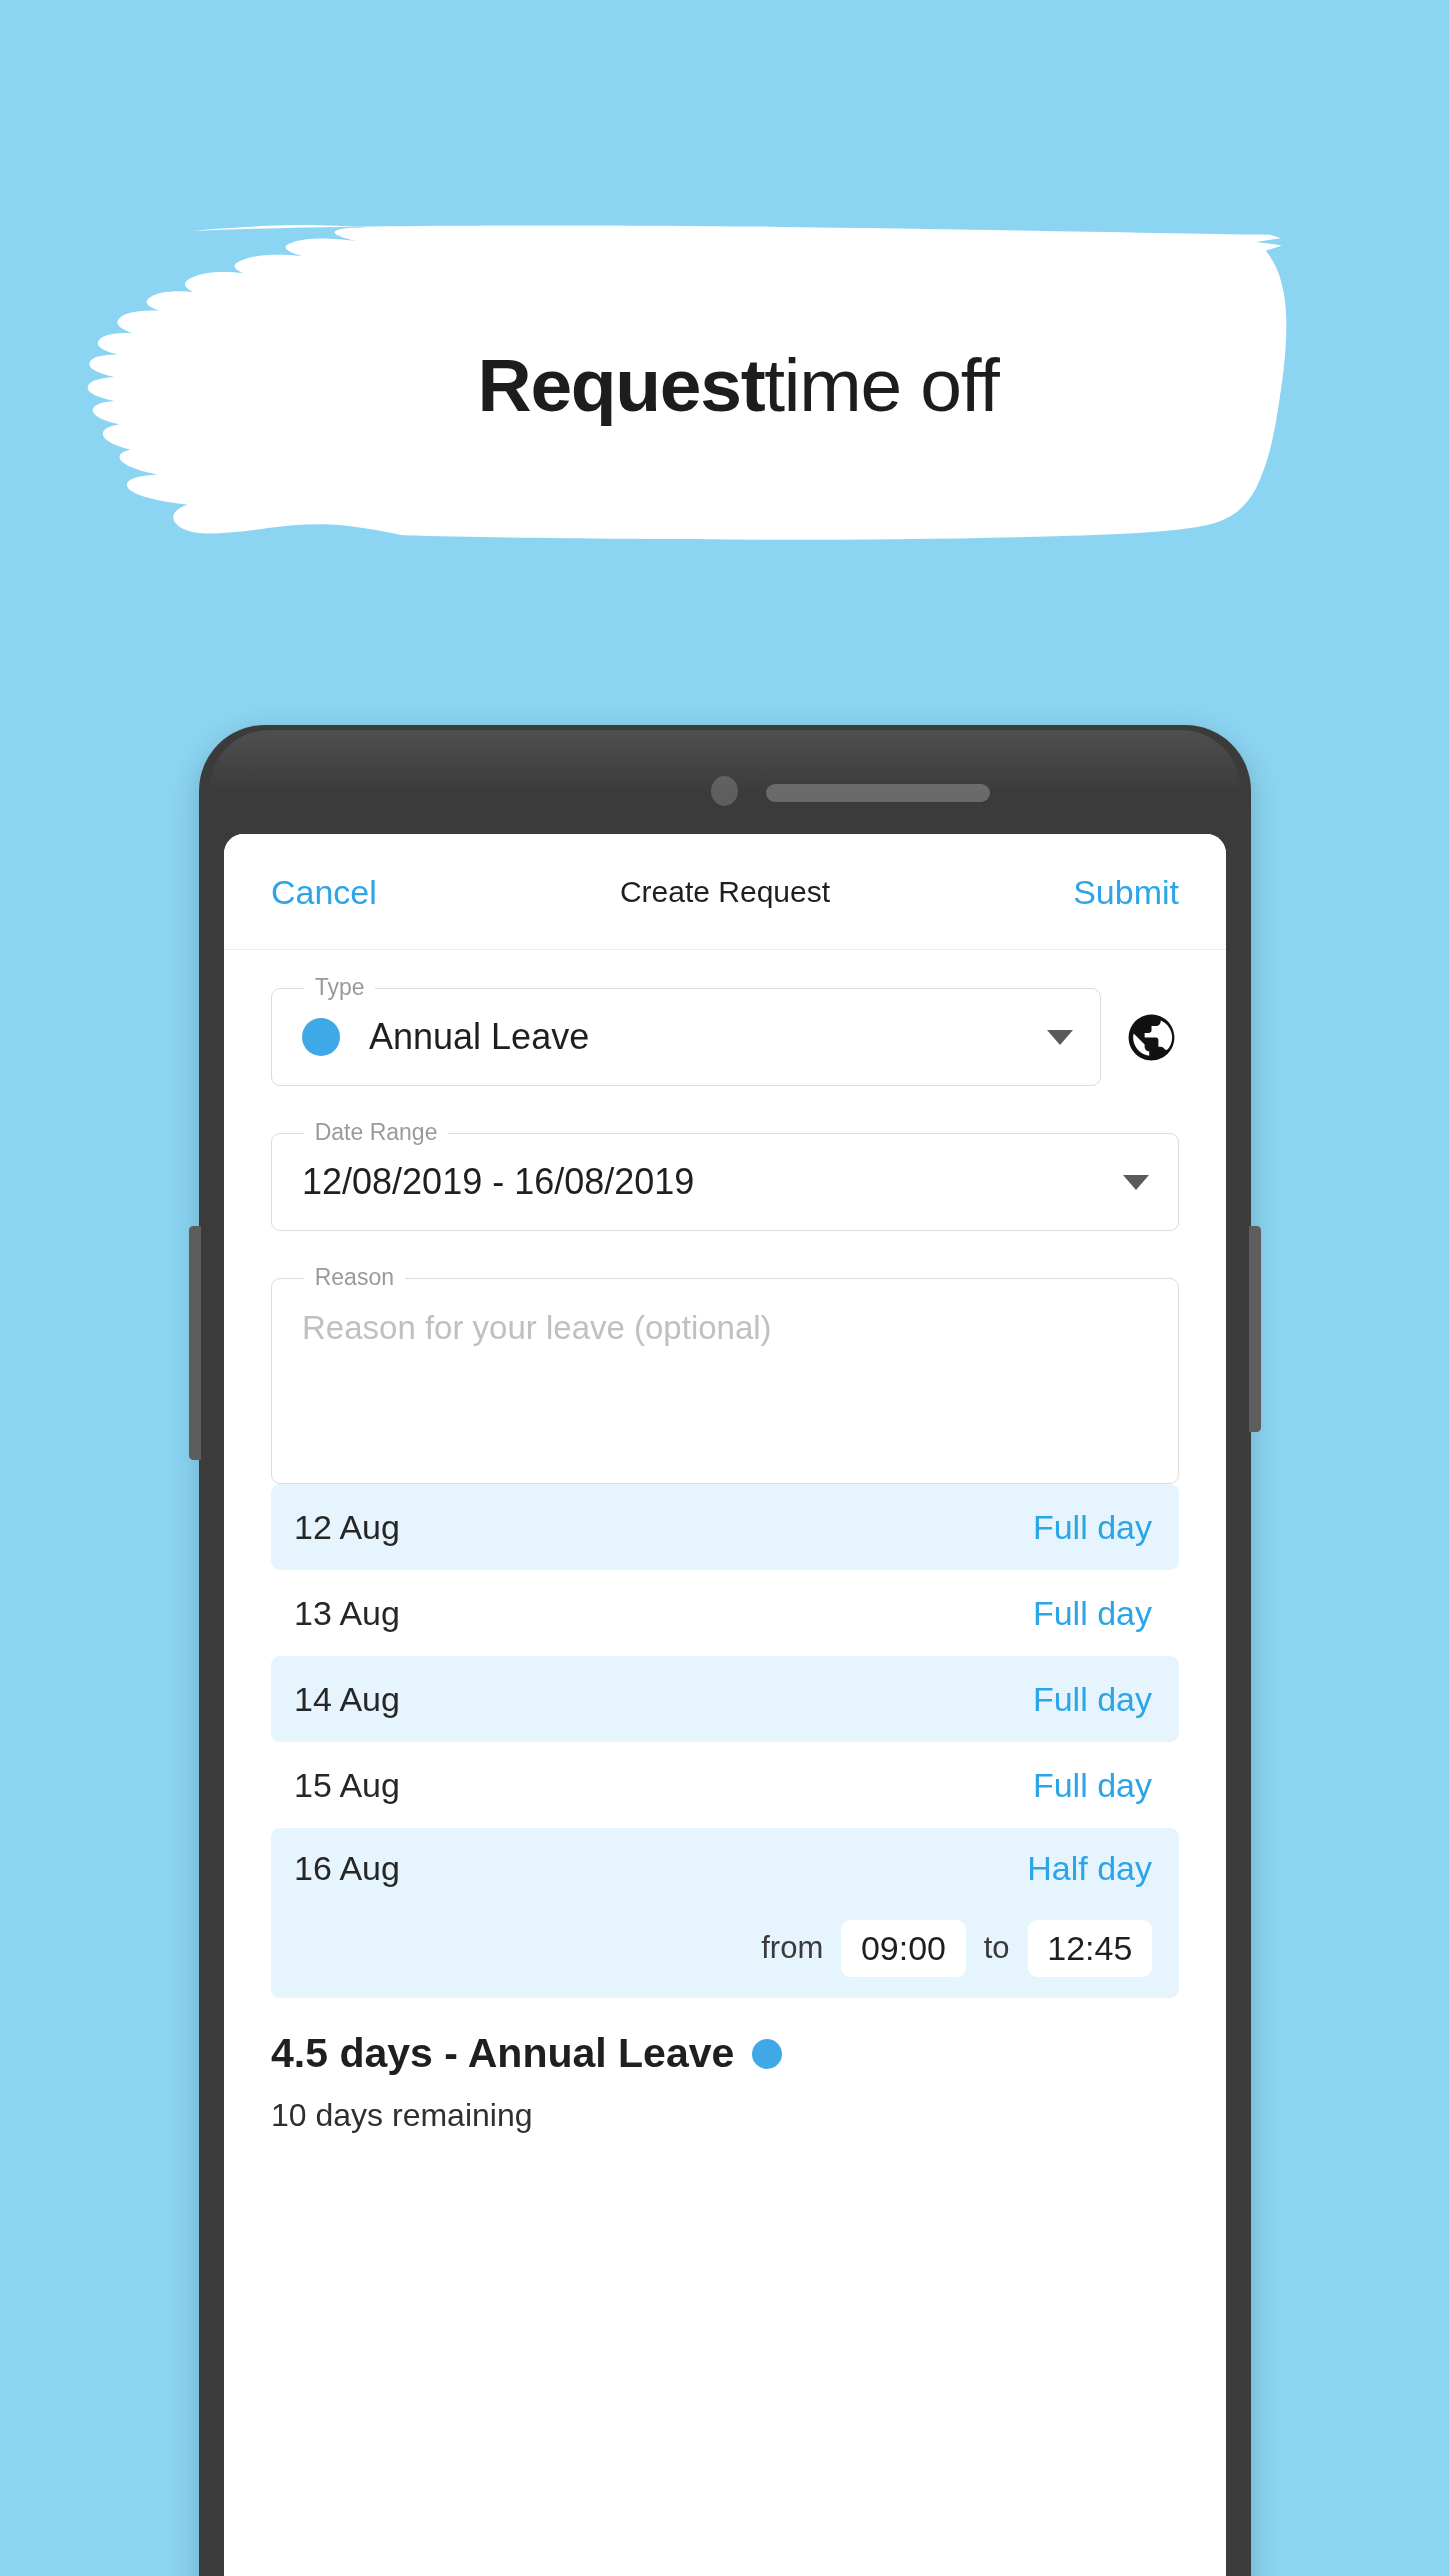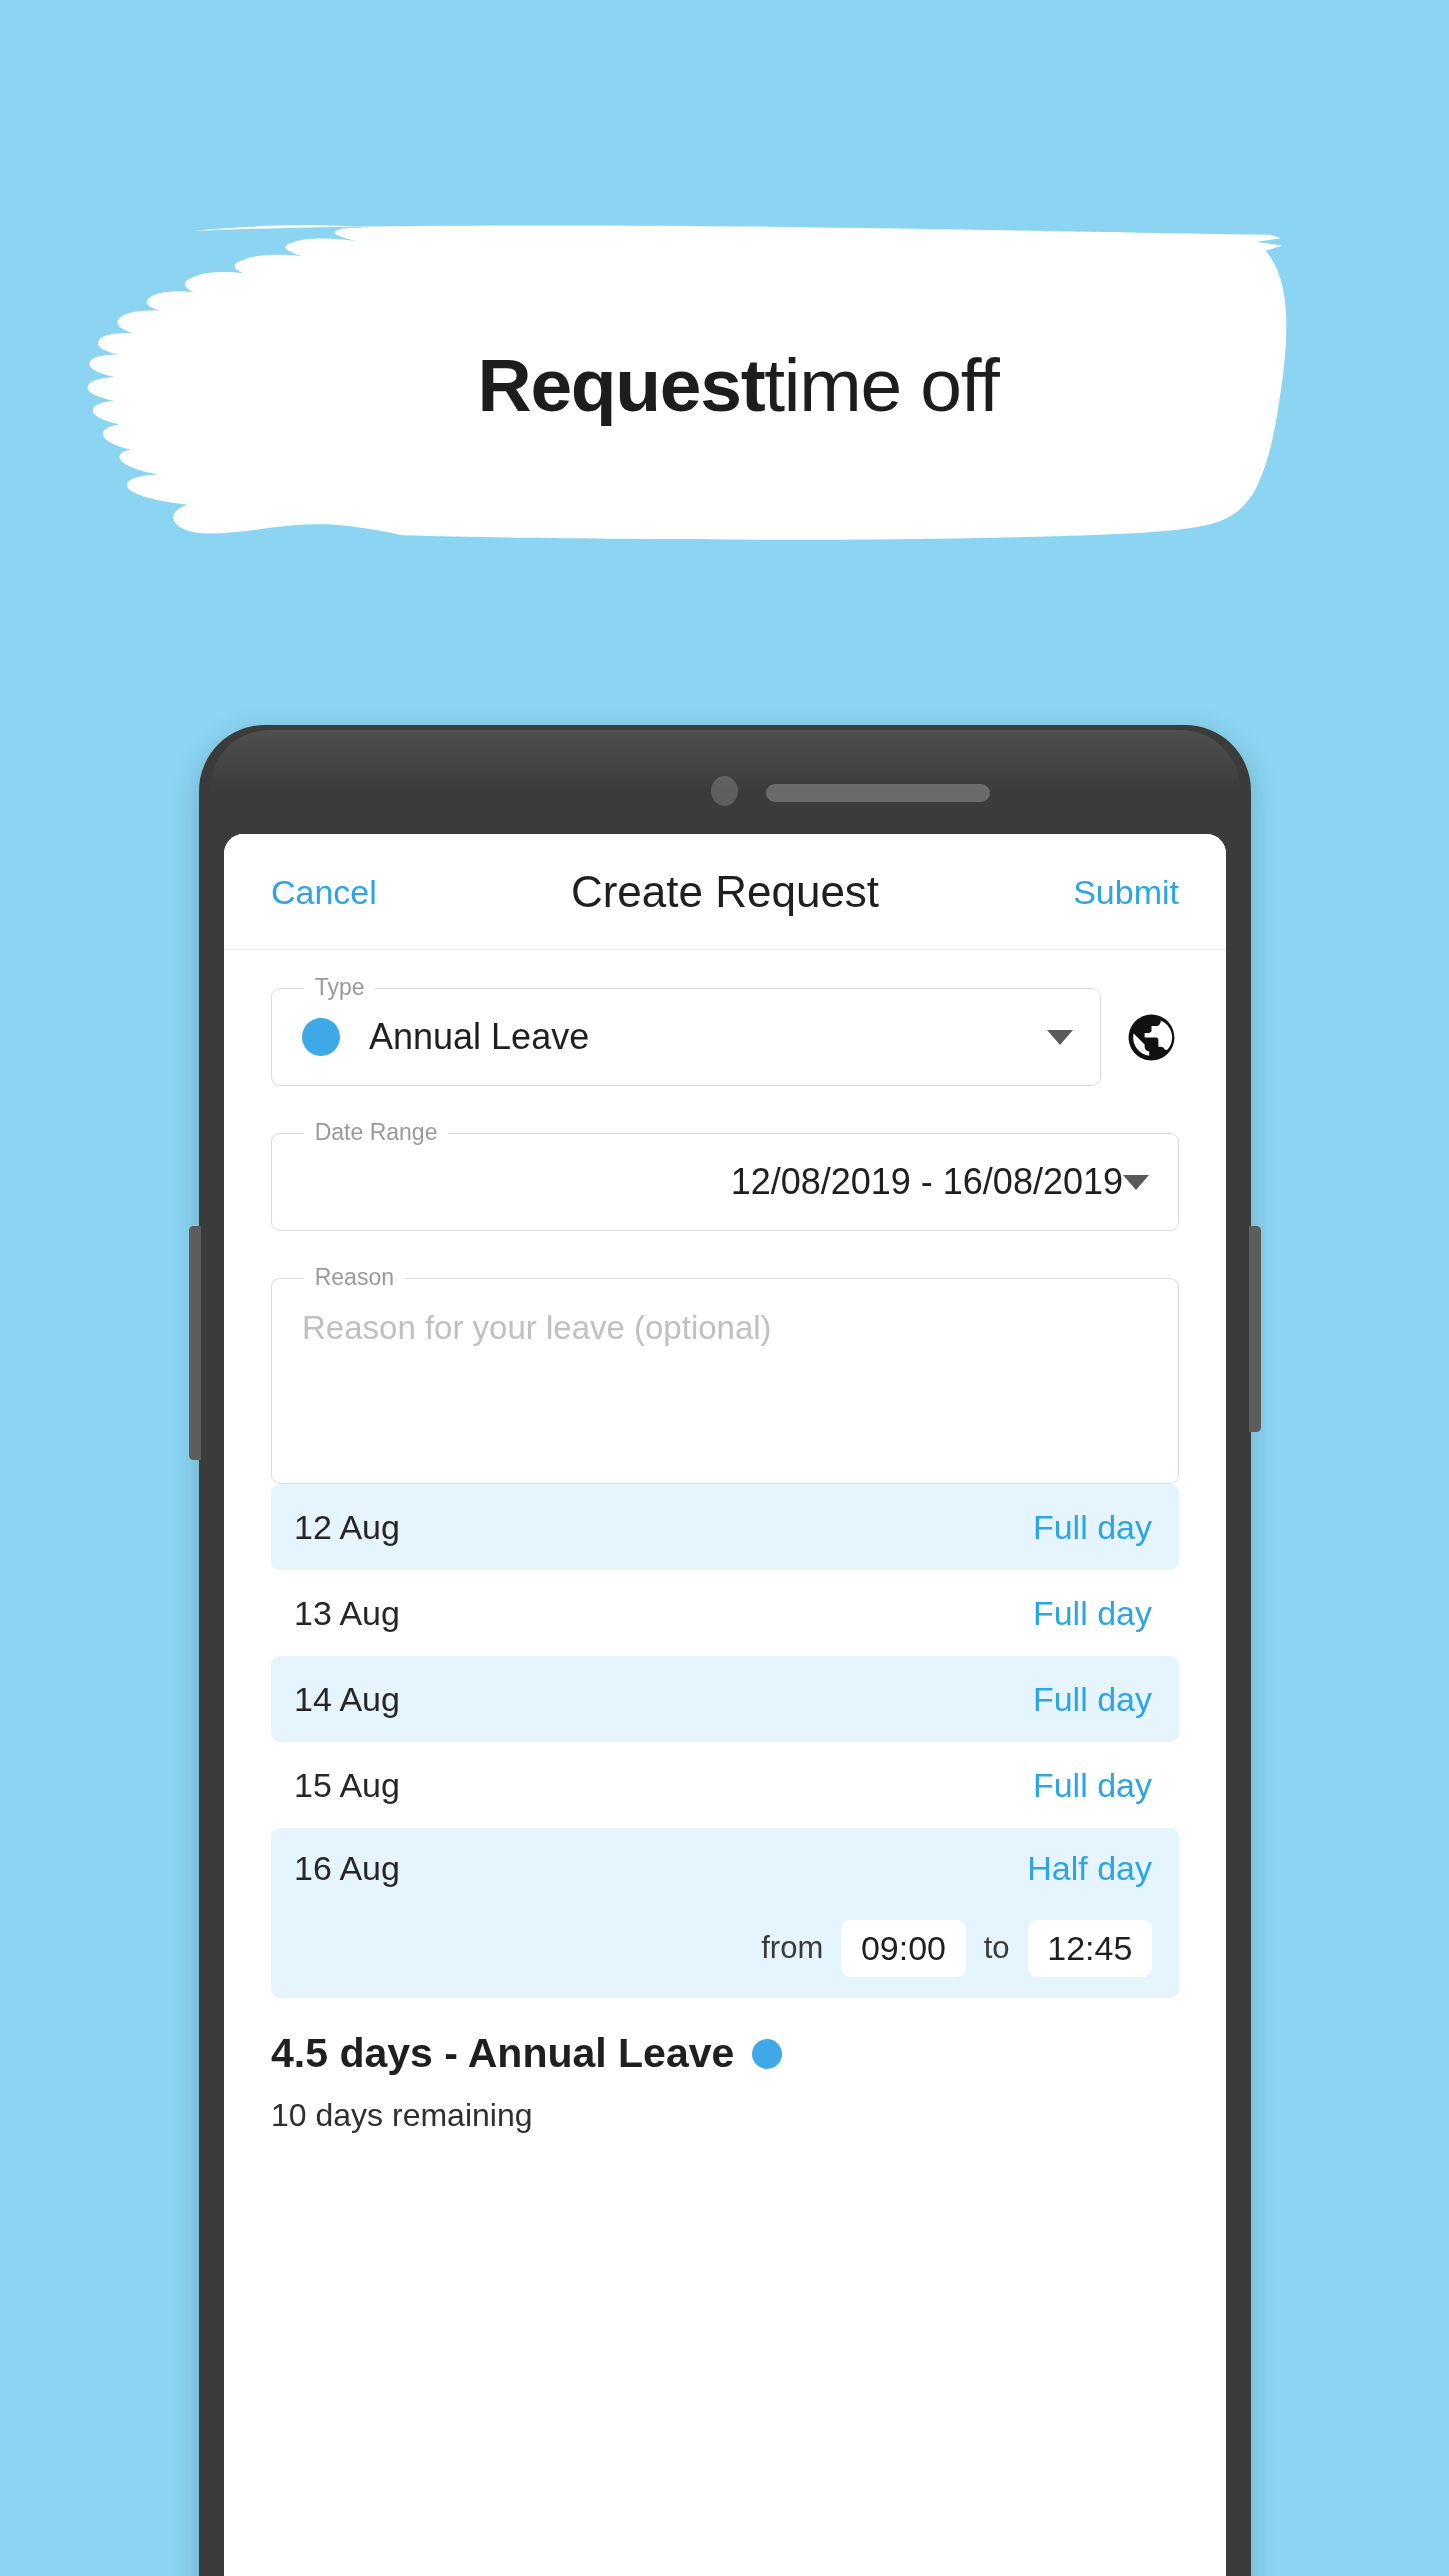--- a/index.html
+++ b/index.html
@@ -133,21 +133,21 @@
   }
   .hdr-btn {
     font-size: 34px;
     color: #2BA5E8;
     cursor: pointer;
     white-space: nowrap;
   }
   .hdr-title {
     flex: 1;
     text-align: center;
-    font-size: 44px;
+    font-size: 30px;
     color: #1f1f1f;
     white-space: nowrap;
   }
 
   
   .form-area { padding: 38px 47px 0 47px; }
 
   .field {
     position: relative;
     border: 1.8px solid #dcdcdc;
@@ -199,21 +199,20 @@
   .type-text { margin-left: 29px; flex: 1; }
   .globe-icon { flex: 0 0 auto; width: 55px; height: 55px; }
 
   
   .field-date {
     margin-top: 47px;
     height: 98px;
     display: flex;
     align-items: center;
     padding: 0 29px 0 30px;
-    text-align: right;
   }
   .date-text { flex: 1; }
 
   
   .field-reason {
     margin-top: 47px;
     height: 206px;
     padding: 30px 30px 0 30px;
   }
   .reason-placeholder {

